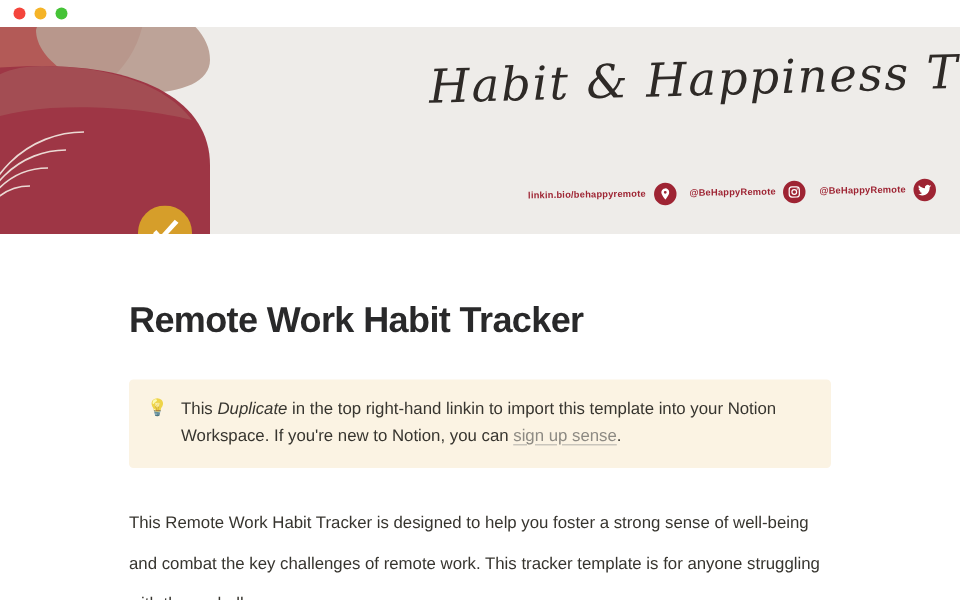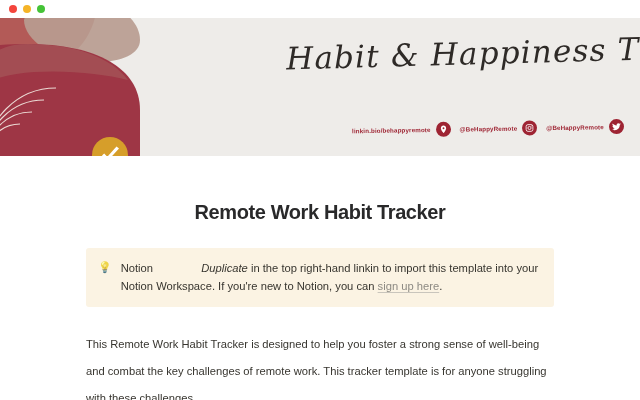--- a/index.html
+++ b/index.html
@@ -104,26 +104,25 @@
   
   .content {
     position: relative;
     padding: 0 86px;
     background: #ffffff;
     height: 244px;
   }
 
   .page-title {
     margin-top: 44px;
-    font-size: 20px;
+    font-size: 24px;
     font-weight: 700;
     letter-spacing: -0.4px;
     color: #29292a;
     line-height: 1.2;
-    text-align: center;
   }
 
   .callout {
     margin-top: 24px;
     background: #fbf3e3;
     border-radius: 3px;
     display: flex;
     align-items: flex-start;
     gap: 9px;
     padding: 11px 14px 12px 12px;
@@ -132,21 +131,21 @@
     font-size: 11px;
     line-height: 16px;
     flex: none;
     filter: grayscale(0.35);
   }
   .callout-text {
     font-size: 11.2px;
     line-height: 18px;
     color: #37352f;
   }
-  .callout-text em { font-style: italic; margin-left: 45px; }
+  .callout-text em { font-style: italic; }
   .callout-link {
     color: #8d8a83;
     text-decoration: underline;
     text-decoration-color: #c9c5bc;
     text-underline-offset: 2px;
   }
 
   .body-paragraph {
     margin-top: 24px;
     font-size: 11.2px;
@@ -239,20 +238,20 @@
 
     </div>
   </div>
 
   <div class="content">
 
     <h1 class="page-title">Remote Work Habit Tracker</h1>
 
     <div class="callout">
       <span class="callout-icon">💡</span>
-      <div class="callout-text"><span>Notion </span><em>Duplicate</em><span> in the top right-hand linkin to import this template into your Notion Workspace. If you're new to Notion, you can </span><a href="#" class="callout-link">sign up here</a><span>.</span></div>
+      <div class="callout-text"><span>This </span><em>Duplicate</em><span> in the top right-hand linkin to import this template into your Notion Workspace. If you're new to Notion, you can </span><a href="#" class="callout-link">sign up sense</a><span>.</span></div>
     </div>
 
     <p class="body-paragraph">This Remote Work Habit Tracker is designed to help you foster a strong sense of well-being and combat the key challenges of remote work. This tracker template is for anyone struggling with these challenges.</p>
 
   </div>
 
 </div>
 
 </body></html>

